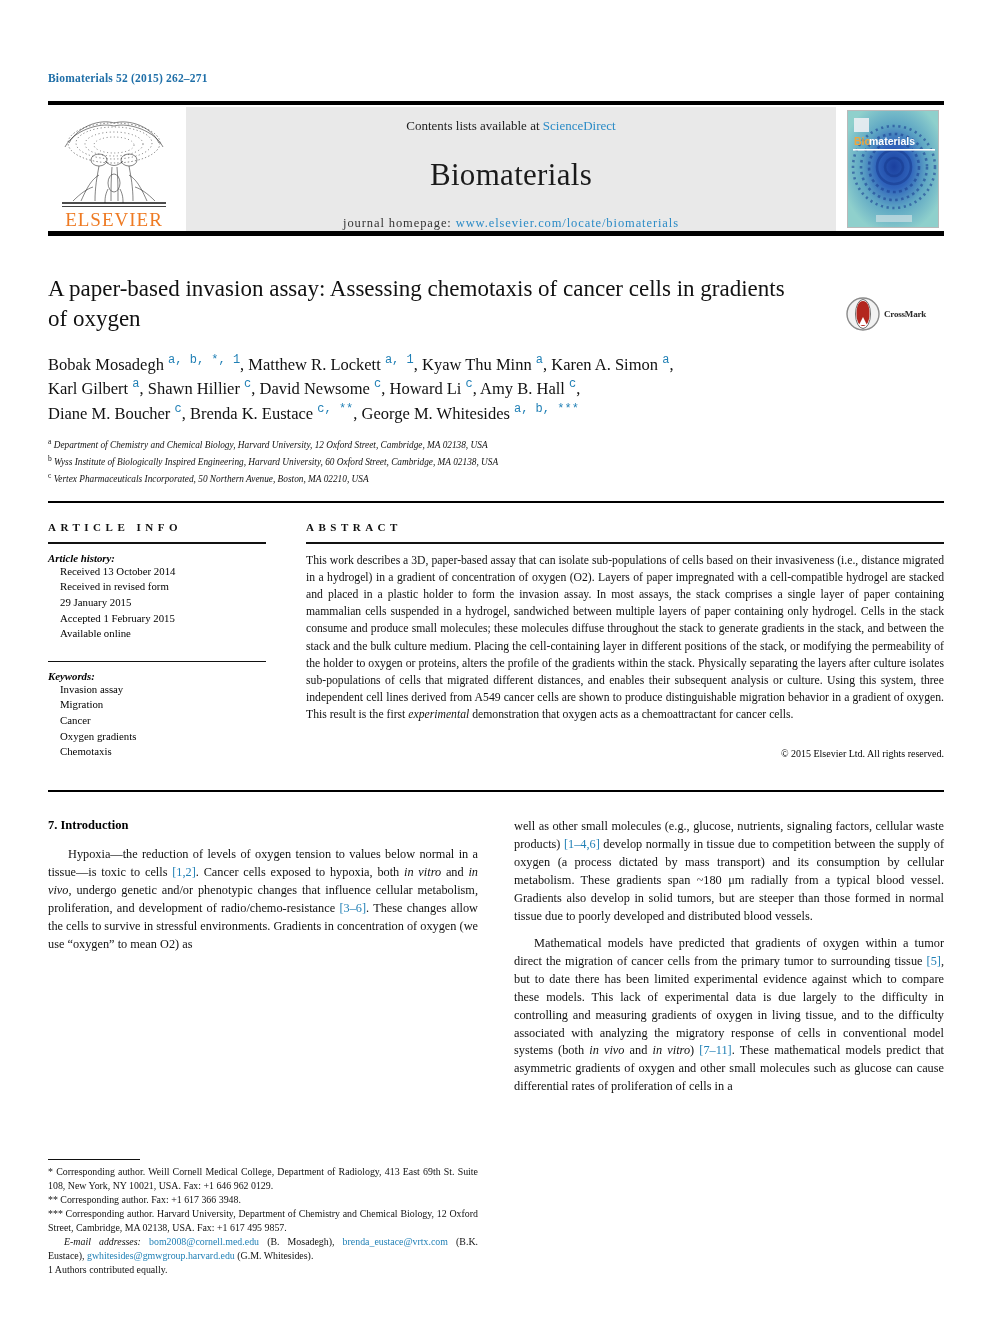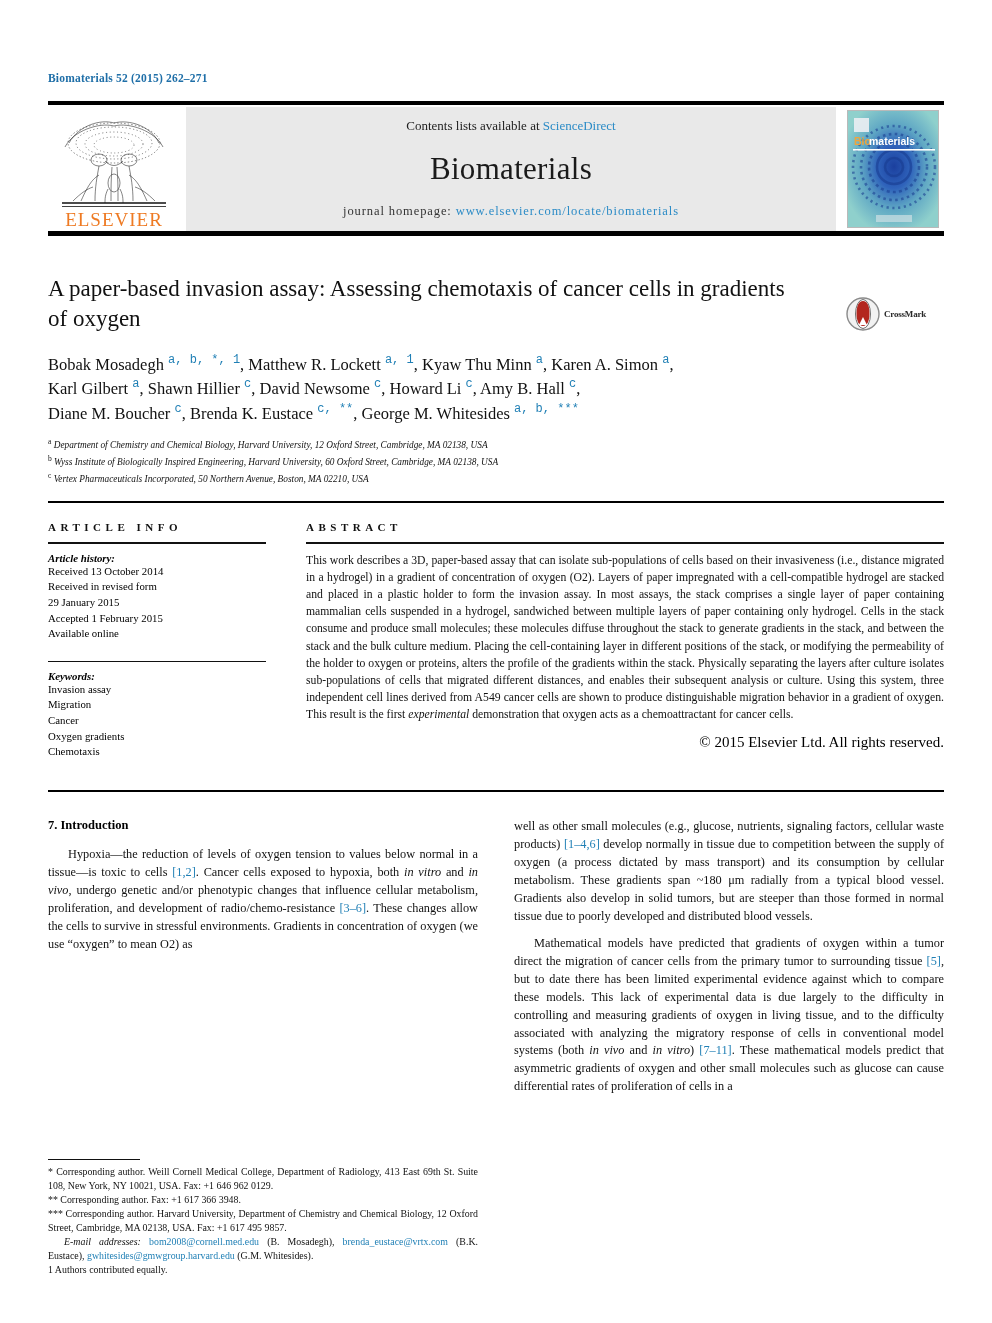--- a/index.html
+++ b/index.html
@@ -53,21 +53,21 @@
     line-height: 1;
     margin-top: 1px;
   }
   .center-cell {
     flex: 1 1 auto;
     background: #e9e9e9;
     display: flex;
     flex-direction: column;
     justify-content: space-between;
     align-items: center;
-    padding: 11px 0 12px 0;
+    padding: 11px 0 0 0;
     margin: 0 6px;
   }
   .contents-line { font-size: 13px; color: #222; }
   .contents-line .sd { color: #2b8bc6; }
   .journal-title {
     font-size: 31px;
     letter-spacing: .3px;
     color: #1a1a1a;
     font-weight: normal;
   }
@@ -128,31 +128,31 @@
   .col-abstract { flex: 1 1 auto; padding-left: 22px; }
   .sec-head {
     font-size: 11px;
     font-weight: bold;
     letter-spacing: 4.5px;
     color: #111;
     text-transform: uppercase;
   }
   .sec-rule { height: 1.5px; background: #111; margin-top: 9px; margin-bottom: 8px; }
   .info-sub { font-style: italic; font-weight: bold; font-size: 10.8px; }
-  .info-list { font-size: 10.8px; line-height: 1.45; }
+  .info-list { font-size: 10.8px; line-height: 1.45; margin-left: 12px; }
   .info-gap { height: 11px; }
   .sec-rule-thin { height: 1px; background: #111; margin: 8px 0 8px 0; }
   .abstract-body {
     font-size: 11.7px;
     line-height: 1.47;
     text-align: justify;
     color: #111;
   }
   .abstract-body i { font-style: italic; }
-  .copyright { text-align: right; font-size: 15px; margin-top: 10px; }
+  .copyright { text-align: right; font-size: 10px; margin-top: 24px; }
   .rule-after-abs { height: 2px; background: #000; margin-top: 30px; }
 
   
   .body-cols { display: flex; margin-top: 26px; }
   .bcol { width: 430px; flex: 0 0 430px; }
   .bcol.left { margin-right: 36px; }
   .sec-title { font-size: 12.5px; font-weight: bold; margin: 0 0 13px 0; }
   p.body { font-size: 12.3px; line-height: 1.46; text-align: justify; margin: 0 0 9px 0; color: #111; }
   p.body.indent { text-indent: 20px; }
   .ref { color: #1f7fb5; }

